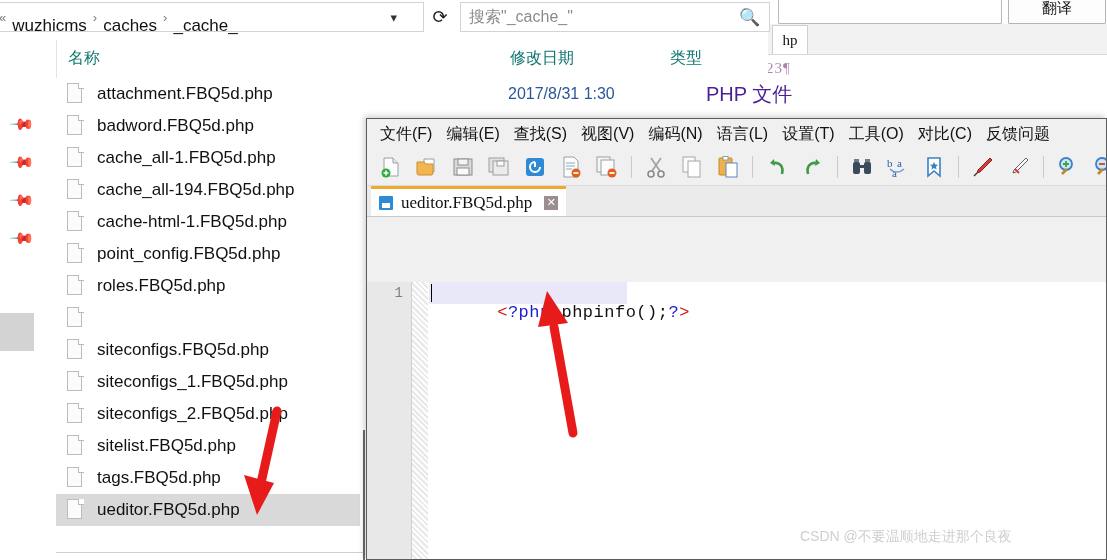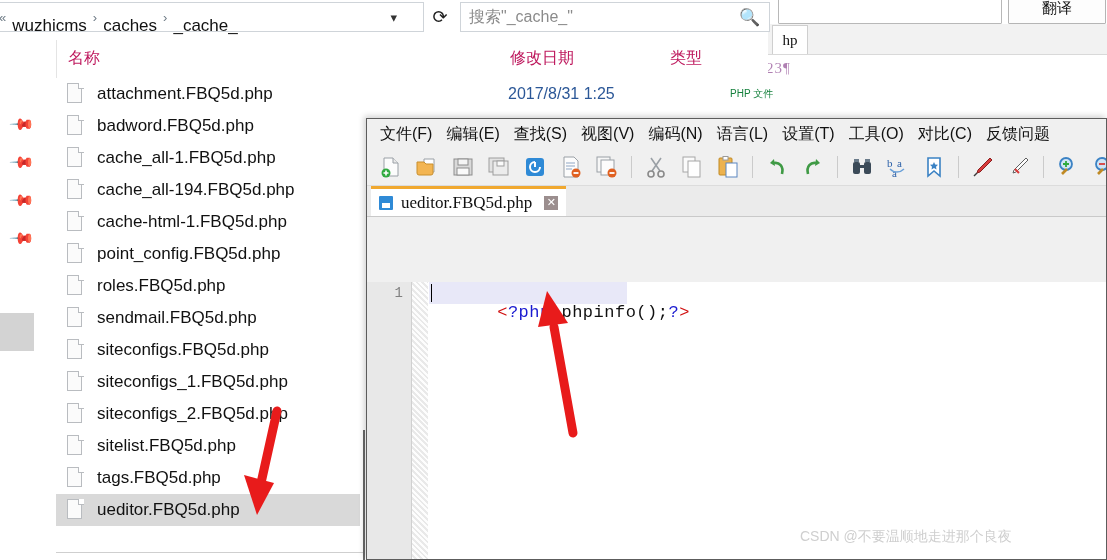--- a/index.html
+++ b/index.html
@@ -28,38 +28,38 @@
   .crumb-sep{color:#6e7b86;font-size:13px;padding:0 2px;line-height:1;}
   .addr-caret{position:absolute;right:26px;top:7px;font-size:13px;color:#333;}
   .refresh-btn{position:absolute;left:428px;top:4px;width:24px;height:26px;display:flex;align-items:center;justify-content:center;
         font-size:18px;color:#222;}
   .search-box{position:absolute;left:460px;top:2px;width:310px;height:30px;border:1px solid #cfd4d9;background:#fff;
         display:flex;align-items:center;box-sizing:border-box;padding:0 8px;}
   .search-ph{font-size:16px;color:#8b8b8b;flex:1;white-space:nowrap;}
   .search-ico{font-size:17px;color:#333;}
 
   .col-header{position:absolute;left:0;top:40px;width:768px;height:38px;background:#ffffff;border-bottom:1px solid #e3e3e3;}
-  .col-h{position:absolute;top:8px;font-size:16px;color:#be185d;white-space:nowrap;}
+  .col-h{position:absolute;top:8px;font-size:16px;color:#0f766e;white-space:nowrap;}
   .col-div{position:absolute;top:44px;width:1px;height:26px;background:#e0e0e0;}
   .sort-caret{position:absolute;left:280px;top:42px;font-size:12px;color:#6d6d6d;}
 
   .nav-pane{position:absolute;left:0;top:40px;width:56px;height:520px;background:#ffffff;border-right:1px solid #e4e4e4;}
   .pin{position:absolute;left:12px;width:18px;height:18px;color:#8b99a6;font-size:16px;line-height:18px;
         transform:rotate(45deg);}
   .navsel{position:absolute;left:0;top:273px;width:34px;height:38px;background:#d3d3d3;}
 
   .file-list{position:absolute;left:56px;top:78px;width:712px;height:482px;background:#ffffff;}
   .frow{position:absolute;left:0;height:32px;width:660px;display:flex;align-items:center;}
   .frow.sel{background:#d9d9d9;width:304px;left:0;}
   .ficon{width:18px;height:22px;margin-left:11px;margin-right:12px;position:relative;flex:none;}
   .ficon:before{content:"";position:absolute;left:0;top:0;width:15px;height:20px;background:#fbfbfb;border:1px solid #b9bcc0;box-sizing:border-box;}
   .ficon:after{content:"";position:absolute;right:1px;top:0;width:6px;height:6px;background:#ffffff;border-left:1px solid #b9bcc0;border-bottom:1px solid #b9bcc0;box-sizing:border-box;}
   .fname{font-size:17px;color:#111;white-space:nowrap;}
   .fdate{position:absolute;left:452px;font-size:16px;color:#2b5797;white-space:nowrap;}
-  .ftype{position:absolute;left:650px;font-size:10px;color:#15803d;white-space:nowrap;margin-left:24px;}
+  .ftype{position:absolute;left:650px;font-size:20px;color:#4c1d95;white-space:nowrap;}
 
   .explorer-bottom{position:absolute;left:56px;top:552px;width:308px;height:8px;background:#ffffff;border-top:1px solid #cfcfcf;}
   .explorer-right-edge{position:absolute;left:363px;top:430px;width:2px;height:130px;background:#6b6b6b;}
 
   
   #npp{position:absolute;left:366px;top:118px;width:741px;height:442px;background:#f0f0f0;
         border:1px solid #5c5c5c;box-sizing:border-box;box-shadow:-2px -2px 6px rgba(0,0,0,.18);}
   .npp-title{position:relative;height:32px;background:#ffffff;display:flex;align-items:center;padding-left:8px;overflow:hidden;}
   .npp-ico{width:20px;height:20px;flex:none;background:linear-gradient(180deg,#4aa3ea,#2f8ad6);border-radius:2px;
         display:flex;align-items:center;justify-content:center;color:#fff;font-size:7px;font-weight:bold;letter-spacing:-.3px;}
@@ -145,21 +145,21 @@
     <div class="pin" style="top:75px">📌</div>
     <div class="pin" style="top:113px">📌</div>
     <div class="pin" style="top:151px">📌</div>
     <div class="pin" style="top:189px">📌</div>
   </div>
 
   <div class="file-list">
       <div class="frow" style="top: 0px;">
         <span class="ficon"></span>
         <span class="fname">attachment.FBQ5d.php</span>
-        <span class="fdate">2017/8/31 1:25</span>
+        <span class="fdate">2017/8/31 1:30</span>
         <span class="ftype">PHP 文件</span>
       </div>
       <div class="frow" style="top: 32px;">
         <span class="ficon"></span>
         <span class="fname">badword.FBQ5d.php</span>
       </div>
       <div class="frow" style="top: 64px;">
         <span class="ficon"></span>
         <span class="fname">cache_all-1.FBQ5d.php</span>
       </div>
@@ -174,21 +174,20 @@
       <div class="frow" style="top: 160px;">
         <span class="ficon"></span>
         <span class="fname">point_config.FBQ5d.php</span>
       </div>
       <div class="frow" style="top: 192px;">
         <span class="ficon"></span>
         <span class="fname">roles.FBQ5d.php</span>
       </div>
       <div class="frow" style="top: 224px;">
         <span class="ficon"></span>
-        <span class="fname">sendmail.FBQ5d.php</span>
       </div>
       <div class="frow" style="top: 256px;">
         <span class="ficon"></span>
         <span class="fname">siteconfigs.FBQ5d.php</span>
       </div>
       <div class="frow" style="top: 288px;">
         <span class="ficon"></span>
         <span class="fname">siteconfigs_1.FBQ5d.php</span>
       </div>
       <div class="frow" style="top: 320px;">

